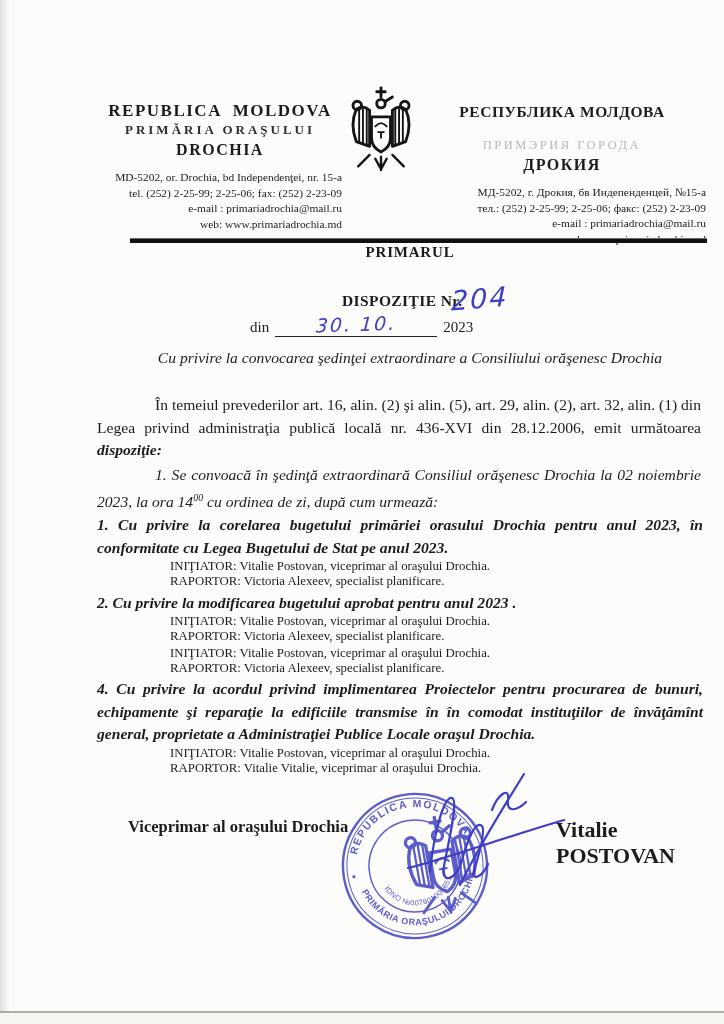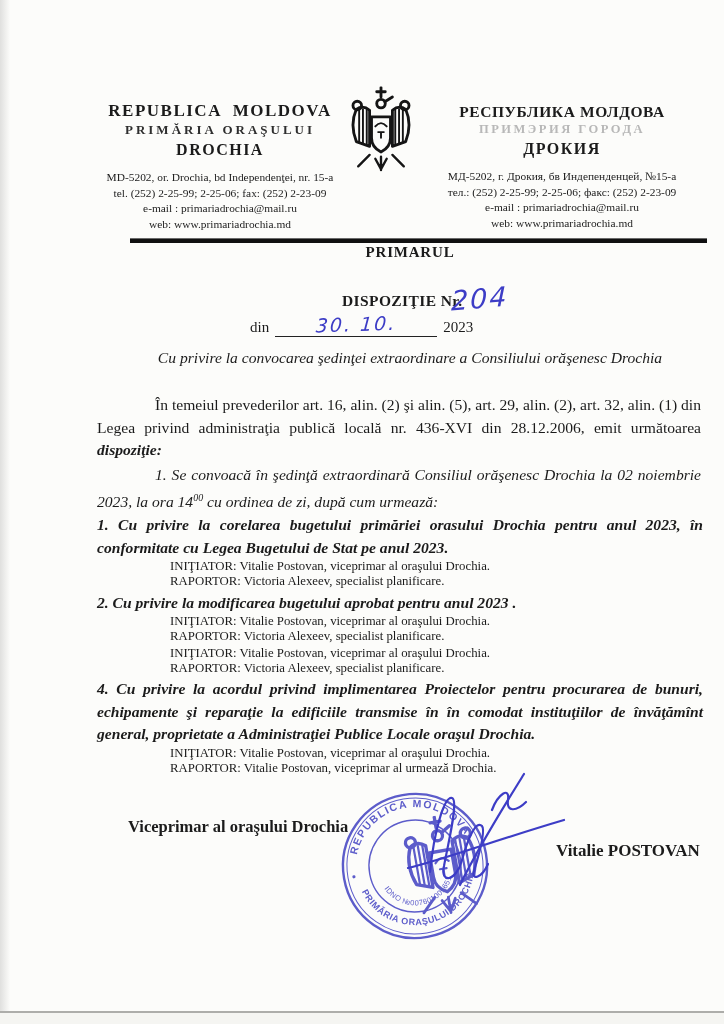--- a/index.html
+++ b/index.html
@@ -13,23 +13,23 @@
     background:linear-gradient(to right, rgba(110,110,110,.20), rgba(110,110,110,0));}
   .scan-edge-bottom{position:absolute;left:0;top:1011px;width:724px;height:2px;background:#adadaa;}
   .scan-below{position:absolute;left:0;top:1013px;width:724px;height:11px;background:#f5f5f2;}
 
   
   .lh-left{position:absolute;left:98px;top:101px;width:244px;text-align:center;}
   .lh-right{position:absolute;left:418px;top:103px;width:288px;text-align:center;}
   .lh-country-l{font-weight:bold;font-size:17px;letter-spacing:1.5px;word-spacing:6px;}
   .lh-country-r{font-weight:bold;font-size:15.5px;letter-spacing:.6px;}
   .lh-office-l{font-weight:bold;font-size:13px;letter-spacing:3px;color:#2e2e2e;transform:scaleY(.92);margin-top:1px;}
-  .lh-office-r{font-weight:bold;font-size:12.5px;letter-spacing:2.5px;color:#b8b8b8;margin-top:1px;}
+  .lh-office-r{font-weight:normal;font-size:12.5px;letter-spacing:2.5px;color:#b8b8b8;margin-top:17px;}
   .lh-city{font-weight:bold;font-size:16px;letter-spacing:1.5px;margin-top:3px;}
-  .lh-addr{text-align:center;font-size:11.4px;line-height:15.6px;margin-top:11px;white-space:nowrap;}
+  .lh-addr{text-align:right;font-size:11.4px;line-height:15.6px;margin-top:11px;white-space:nowrap;}
   .emblem-wrap{position:absolute;left:343px;top:86px;width:76px;height:96px;color:#151515;}
 
   .head-rule{position:absolute;left:130px;top:238px;width:577px;height:4px;background:#101010;border-top:1px solid #6a6a6a;}
 
   
   .primarul{position:absolute;left:340px;top:244px;width:140px;text-align:center;
     font-weight:bold;font-size:15px;letter-spacing:.8px;}
   .disp-line{position:absolute;left:342px;top:292px;font-weight:bold;font-size:15.5px;letter-spacing:.4px;white-space:nowrap;}
   .hw{font-family:"DejaVu Sans", sans-serif;font-style:italic;color:#3d3dc6;}
   .hw-num{position:absolute;left:451px;top:283px;font-size:27px;transform:rotate(-5deg) skewX(-6deg);letter-spacing:2px;}
@@ -46,21 +46,21 @@
   .bold-it{font-weight:bold;font-style:italic;}
   sup{font-size:10px;}
 
   .agenda{position:absolute;left:97px;top:512px;width:606px;}
   .agenda-title{font-weight:bold;font-style:italic;font-size:15.6px;line-height:22.5px;text-align:justify;margin-top:2px;}
   .agenda-sub{font-size:12.8px;line-height:15.3px;margin-left:73px;white-space:nowrap;}
   .agenda-item{margin-bottom:1px;}
 
   
   .sig-role{position:absolute;left:128px;top:817px;font-weight:bold;font-size:16.5px;}
-  .sig-name{position:absolute;left:556px;top:817px;font-weight:bold;font-size:17px;margin-top:24px;}
+  .sig-name{position:absolute;left:556px;top:817px;font-weight:bold;font-size:22px;}
   .stamp-wrap{position:absolute;left:337px;top:784px;width:160px;height:164px;opacity:.88;}
   .scribble-wrap{position:absolute;left:396px;top:770px;width:175px;height:135px;}
 </style>
 </head>
 <body>
 
 <svg width="0" height="0" style="position:absolute">
   <defs>
     <symbol id="emblem" viewBox="0 0 80 100">
       <g fill="none" stroke="currentColor" stroke-width="3" stroke-linecap="round" stroke-linejoin="round">
@@ -139,21 +139,21 @@
     <div class="agenda-sub">INIŢIATOR:  Vitalie Postovan, viceprimar al oraşului Drochia.</div>
     <div class="agenda-sub">RAPORTOR:  Victoria Alexeev, specialist planificare.</div>
   </div>
   <div class="agenda-item">
     <div class="agenda-sub">INIŢIATOR:  Vitalie Postovan, viceprimar al oraşului Drochia.</div>
     <div class="agenda-sub">RAPORTOR:  Victoria Alexeev, specialist planificare.</div>
   </div>
   <div class="agenda-item">
     <div class="agenda-title">4. Cu privire la acordul privind implimentarea Proiectelor pentru procurarea de bunuri, echipamente şi reparaţie la edificiile transmise în  în comodat instituţiilor de învăţămînt general,  proprietate a Administraţiei Publice Locale oraşul Drochia.</div>
     <div class="agenda-sub">INIŢIATOR:  Vitalie Postovan, viceprimar al oraşului Drochia.</div>
-    <div class="agenda-sub">RAPORTOR: Vitalie Postovan, viceprimar al urmează Drochia.</div>
+    <div class="agenda-sub">RAPORTOR: Vitalie Vitalie, viceprimar al oraşului Drochia.</div>
   </div>
 </div>
 
 <div class="sig-role">Viceprimar al oraşului Drochia</div>
 <div class="sig-name">Vitalie POSTOVAN</div>
 
 <div class="stamp-wrap">
   <svg width="160" height="164" viewBox="0 0 160 164">
     <g transform="rotate(-10 78 82)" fill="none" stroke="#4747c4" stroke-width="2">
       <circle cx="78" cy="82" r="72" stroke-width="2.4"></circle>

